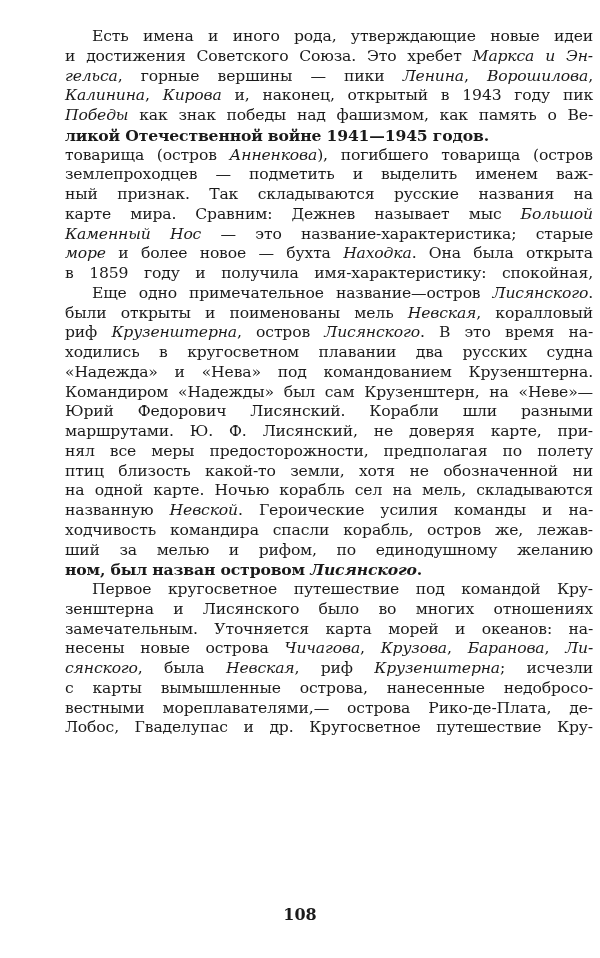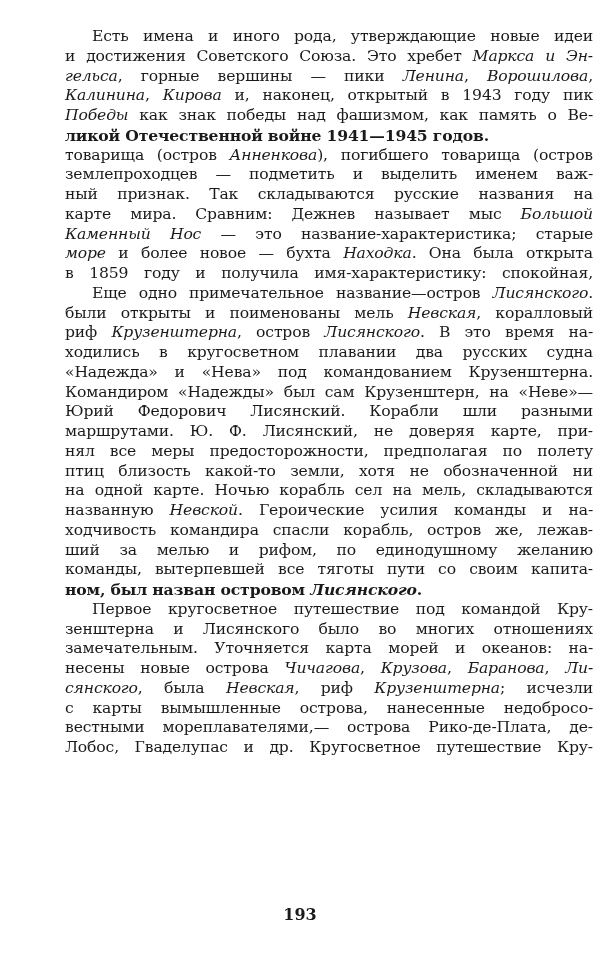--- a/index.html
+++ b/index.html
@@ -38,24 +38,23 @@
     <div class="line"><span>«Надежда» и «Нева» под командованием Крузенштерна.</span></div>
     <div class="line"><span>Командиром «Надежды» был сам Крузенштерн, на «Неве»—</span></div>
     <div class="line"><span>Юрий Федорович Лисянский. Корабли шли разными</span></div>
     <div class="line"><span>маршрутами. Ю. Ф. Лисянский, не доверяя карте, при-</span></div>
     <div class="line"><span>нял все меры предосторожности, предполагая по полету</span></div>
     <div class="line"><span>птиц близость какой-то земли, хотя не обозначенной ни</span></div>
     <div class="line"><span>на одной карте. Ночью корабль сел на мель, складываются</span></div>
     <div class="line"><span>названную </span><span class="i">Невской</span><span>. Героические усилия команды и на-</span></div>
     <div class="line"><span>ходчивость командира спасли корабль, остров же, лежав-</span></div>
     <div class="line"><span>ший за мелью и рифом, по единодушному желанию</span></div>
-    <div class="line"><span>команды, вытерпевшей все тяготы пути со своим капита-</span></div>
     <div class="line last"><span>ном, был назван островом </span><span class="i">Лисянского</span><span>.</span></div>
     <div class="line indent"><span>Первое кругосветное путешествие под командой Кру-</span></div>
     <div class="line"><span>зенштерна и Лисянского было во многих отношениях</span></div>
     <div class="line"><span>замечательным. Уточняется карта морей и океанов: на-</span></div>
     <div class="line"><span>несены новые острова </span><span class="i">Чичагова</span><span>, </span><span class="i">Крузова</span><span>, </span><span class="i">Баранова</span><span>, </span><span class="i">Ли-</span></div>
     <div class="line"><span class="i">сянского</span><span>, была </span><span class="i">Невская</span><span>, риф </span><span class="i">Крузенштерна</span><span>; исчезли</span></div>
     <div class="line"><span>с карты вымышленные острова, нанесенные недобросо-</span></div>
     <div class="line"><span>вестными мореплавателями,— острова Рико-де-Плата, де-</span></div>
     <div class="line"><span>Лобос, Гваделупас и др. Кругосветное путешествие Кру-</span></div>
   </div>
-<div class="pagenum">193</div>
+<div class="pagenum">108</div>
 
 </body></html>

